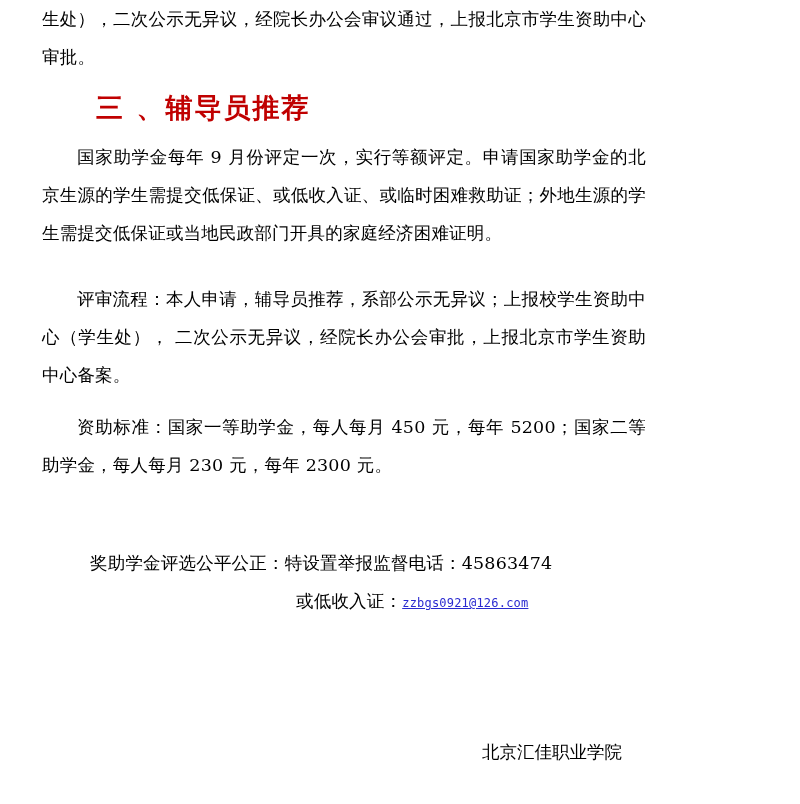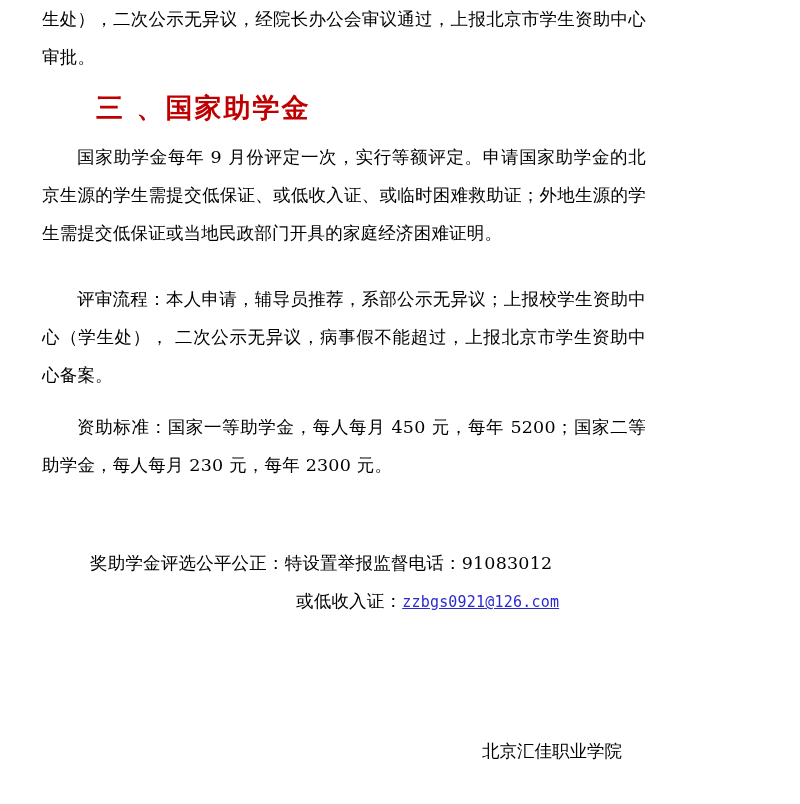--- a/index.html
+++ b/index.html
@@ -59,50 +59,50 @@
     text-align: left;
     text-indent: 0;
     padding-left: 440px;
     font-size: 17.5px;
     line-height: 40px;
   }
   .mail-link {
     color: #2a2ad0;
     text-decoration: underline;
     font-family: "DejaVu Sans Mono", "Liberation Mono", monospace;
-    font-size: 15px;
+    font-size: 12px;
   }
 </style>
 </head>
 <body>
 
 <div class="page">
 
   <p class="para">生处），二次公示无异议，经院长办公会审议通过，上报北京市学生资助中心审批。</p>
 
 
-  <h2 class="heading">三 、国家助学金</h2>
+  <h2 class="heading">三 、辅导员推荐</h2>
 
   <p class="para indent">国家助学金每年 9 月份评定一次，实行等额评定。申请国家助学金的北京生源的学生需提交低保证、或低收入证、或临时困难救助证；外地生源的学生需提交低保证或当地民政部门开具的家庭经济困难证明。</p>
 
   <div class="spacer-sm"></div>
 
 
   <div class="spacer-sm"></div>
 
-  <p class="para indent">评审流程：本人申请，辅导员推荐，系部公示无异议；上报校学生资助中心（学生处）， 二次公示无异议，病事假不能超过，上报北京市学生资助中心备案。</p>
+  <p class="para indent">评审流程：本人申请，辅导员推荐，系部公示无异议；上报校学生资助中心（学生处）， 二次公示无异议，经院长办公会审批，上报北京市学生资助中心备案。</p>
 
   <div class="spacer-sm"></div>
 
   <p class="para indent">资助标准：国家一等助学金，每人每月 450 元，每年 5200；国家二等助学金，每人每月 230 元，每年 2300 元。</p>
 
   <div class="spacer-md"></div>
   <div class="spacer-md"></div>
 
-  <p class="para center-ish">奖助学金评选公平公正：特设置举报监督电话：91083012</p>
+  <p class="para center-ish">奖助学金评选公平公正：特设置举报监督电话：45863474</p>
 
   <p class="para center-ish2"><span>或低收入证：</span><a class="mail-link" href="#">zzbgs0921@126.com</a></p>
 
   <div class="spacer-lg"></div>
 
   <p class="sign-line">北京汇佳职业学院</p>
 
 </div>
 
 </body></html>

